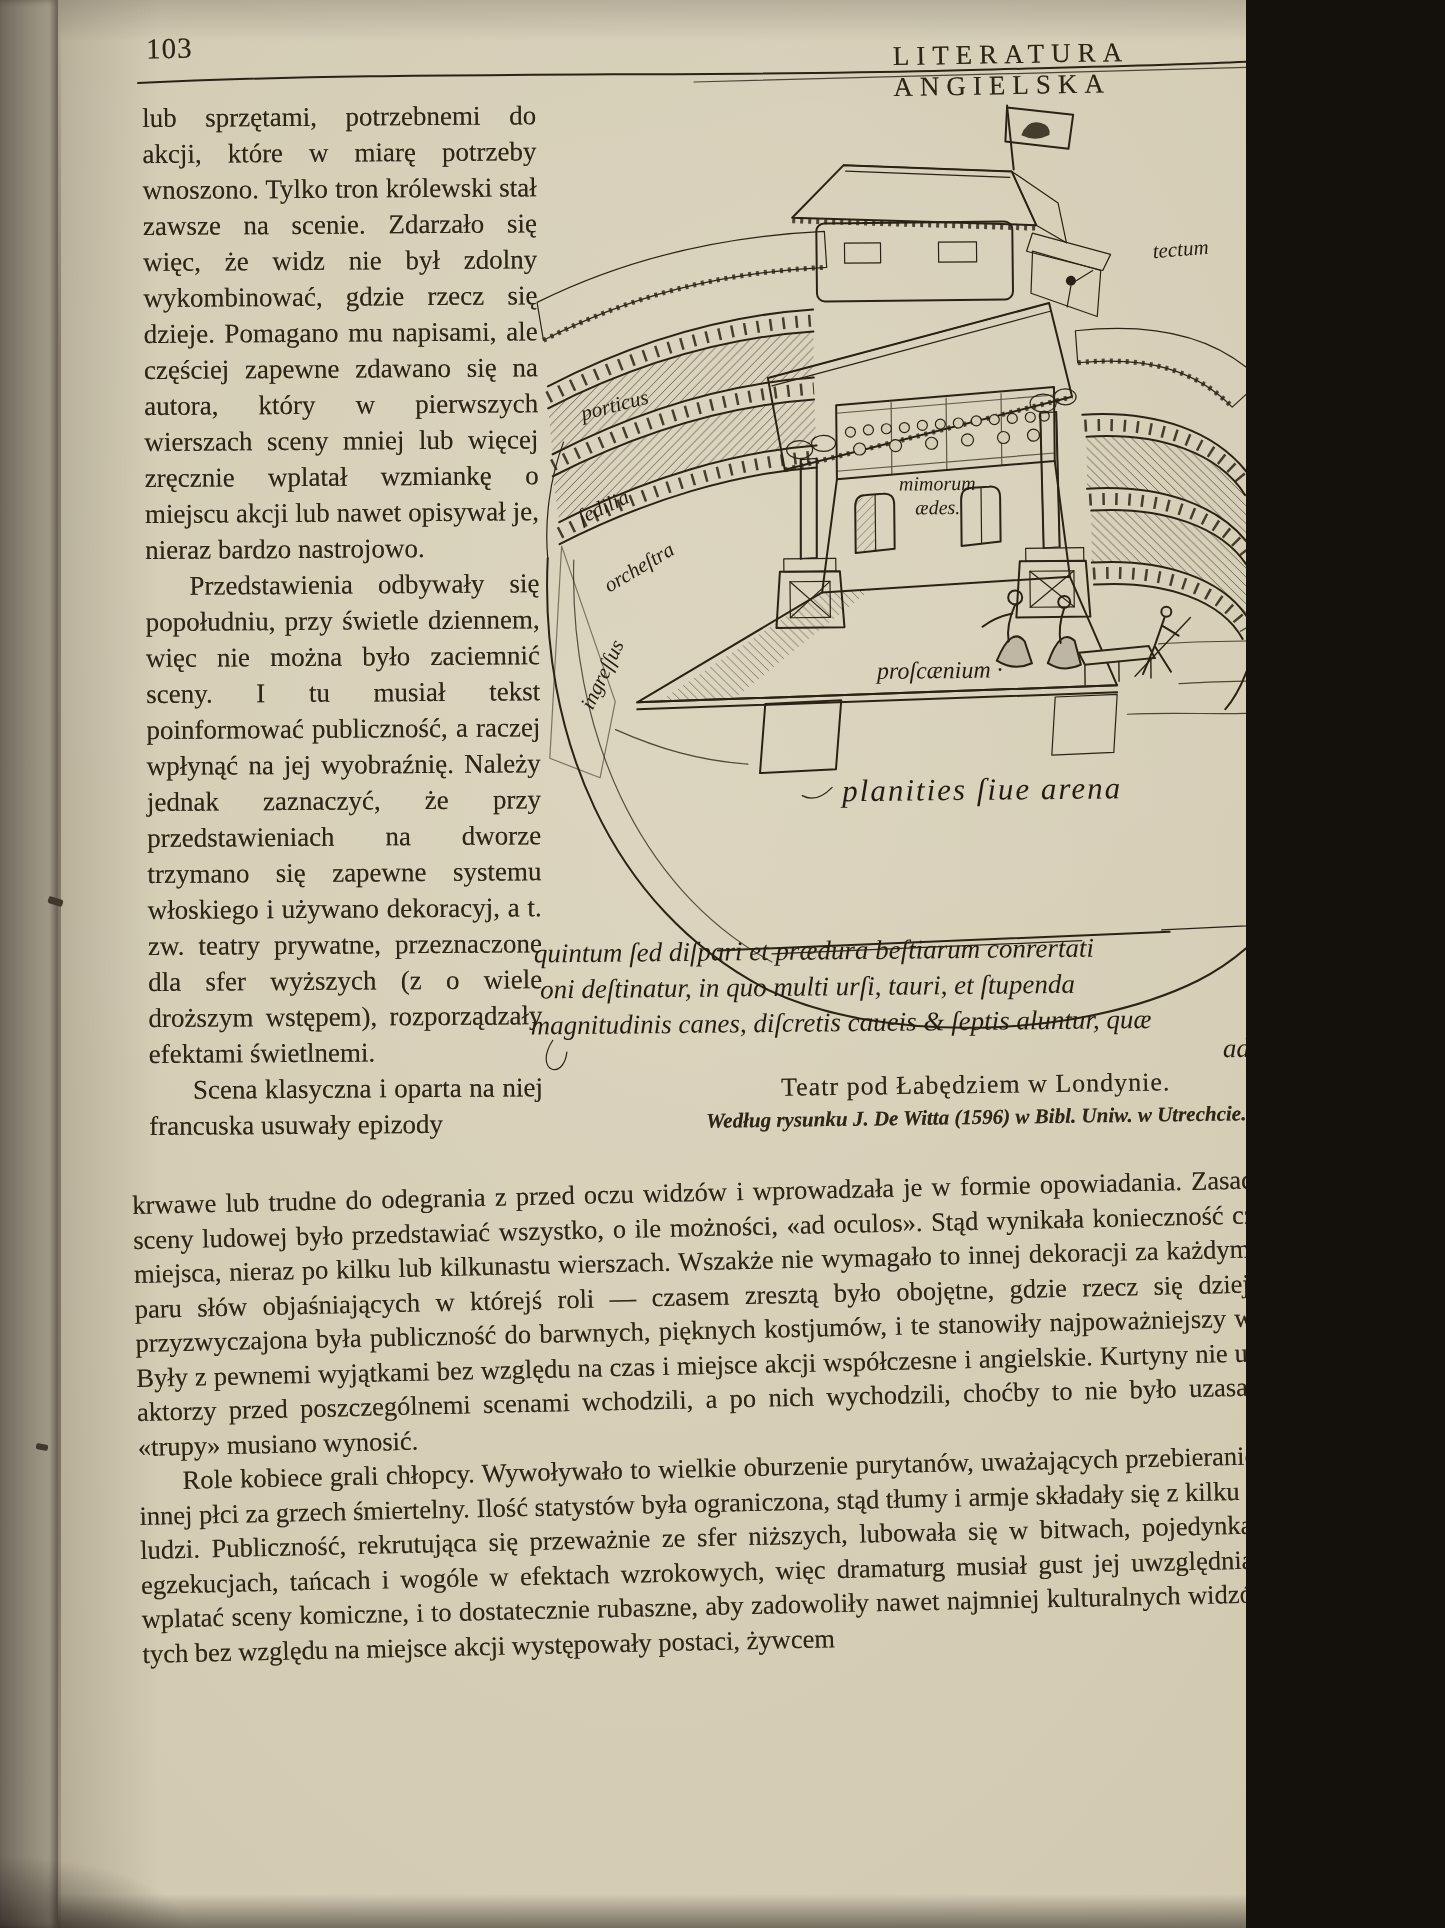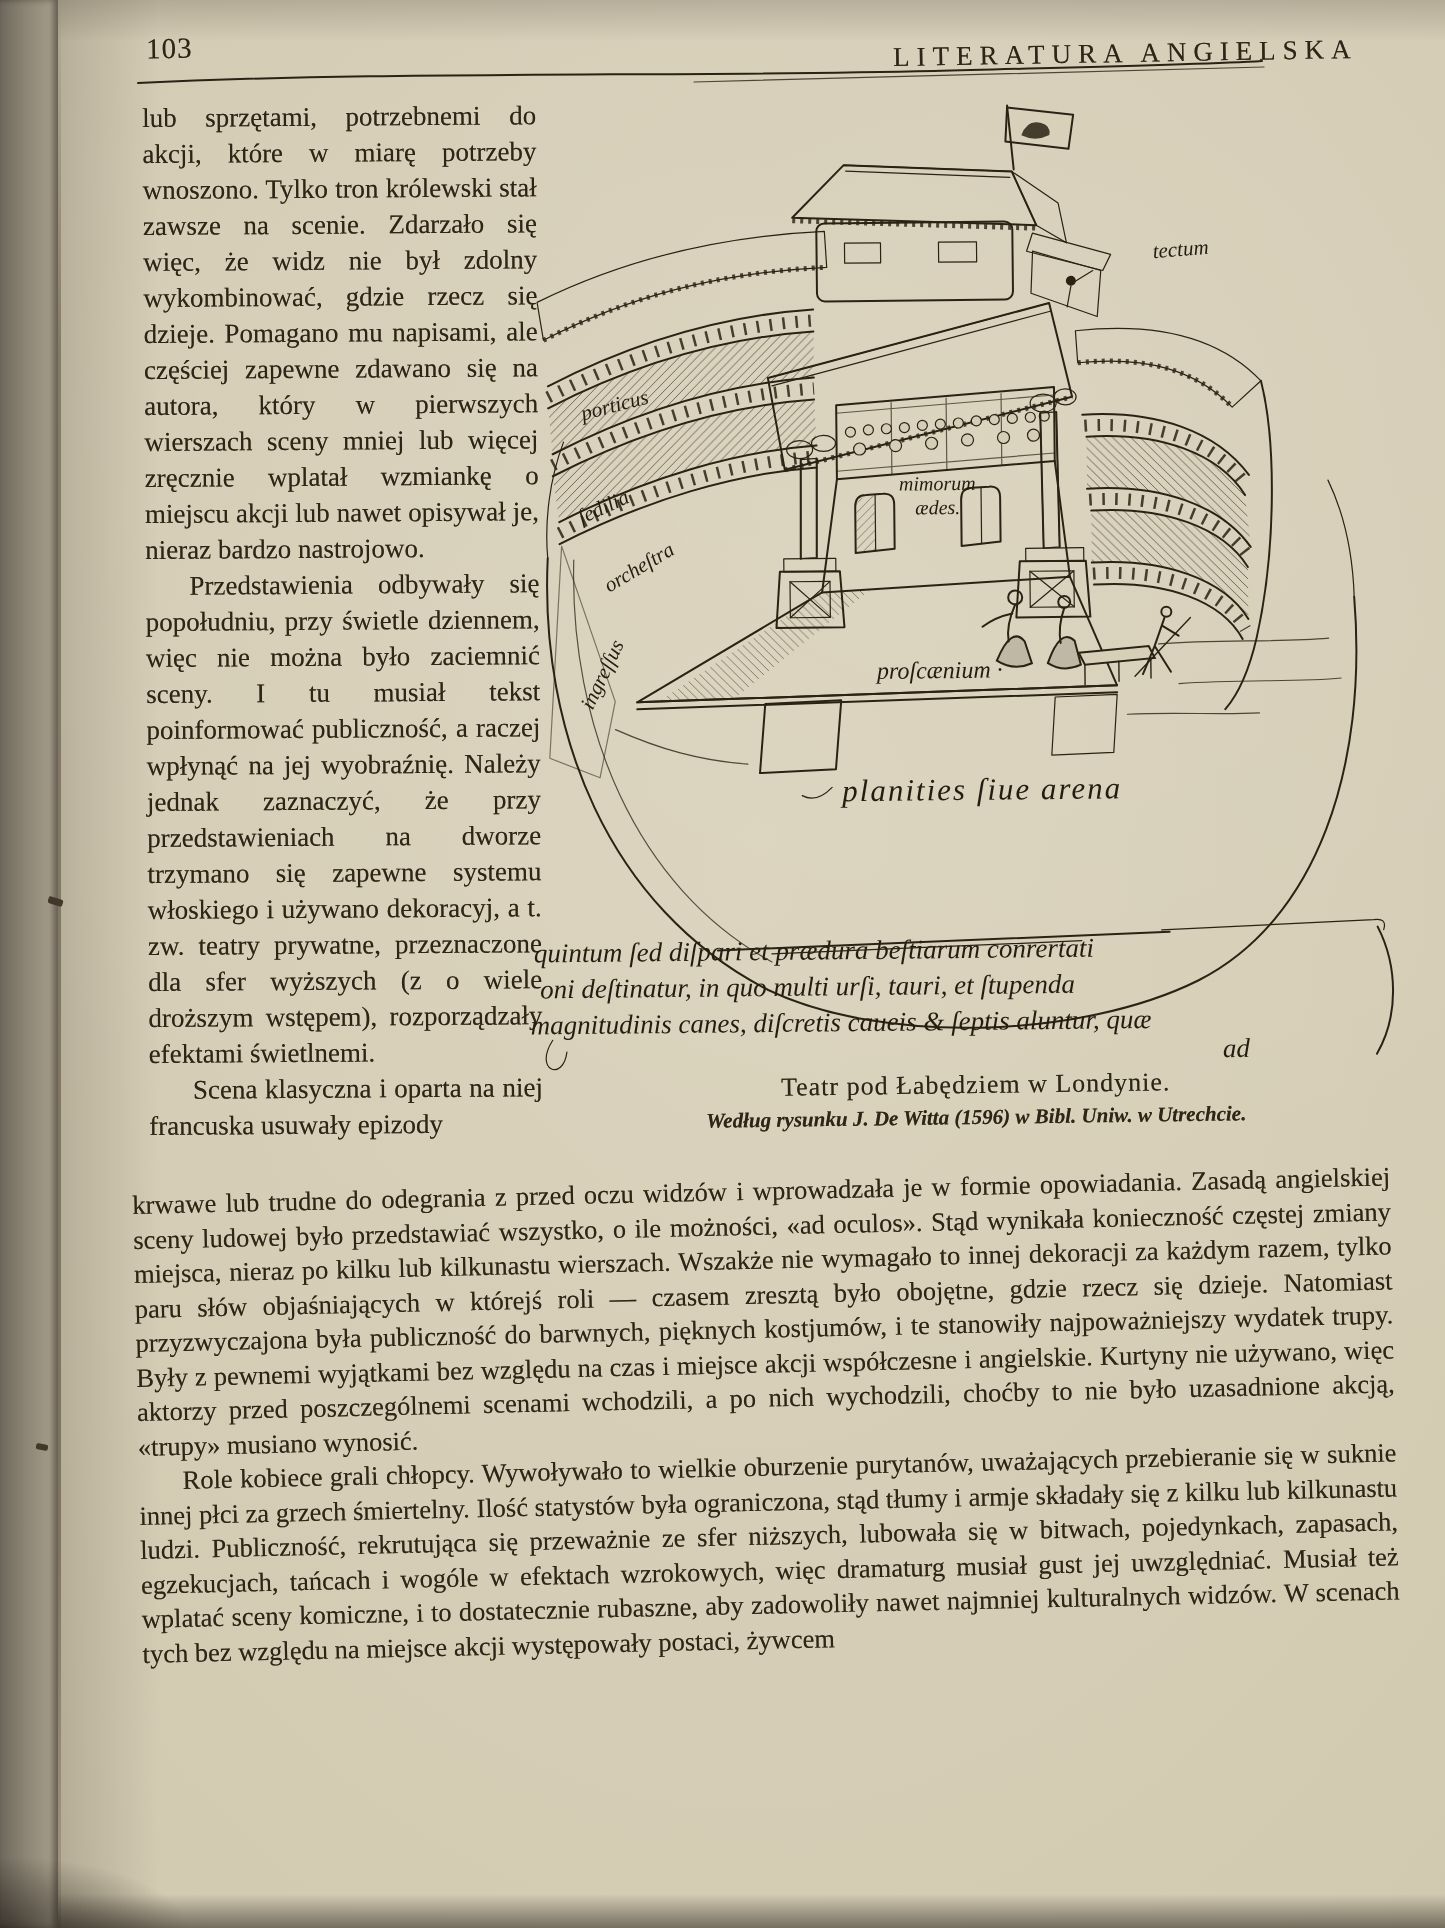--- a/index.html
+++ b/index.html
@@ -1,16 +1,16 @@
 <!DOCTYPE html>
 <html><head>
 <meta charset="utf-8">
 <style>
   html,body{margin:0;padding:0;background:#14110d;}
-  .photo{position:relative;width:1445px;height:1928px;overflow:hidden;background:#14110d;
+  .photo{position:relative;width:1246px;height:1928px;overflow:hidden;background:#14110d;
          font-family:"Liberation Serif",serif;}
   .page{position:absolute;inset:0;
     background:
       radial-gradient(140% 90% at 68% 22%, rgba(255,255,255,.10), rgba(0,0,0,0) 60%),
       linear-gradient(90deg, rgba(62,52,40,.34) 0px, rgba(62,52,40,.15) 80px, rgba(62,52,40,0) 160px),
       linear-gradient(0deg, rgba(22,17,11,.50) 0px, rgba(22,17,11,0) 34px),
       linear-gradient(180deg, rgba(40,32,22,.20) 0, rgba(40,32,22,0) 42px),
       radial-gradient(120% 120% at 52% 45%, #dad2bb 0%, #d3cab2 55%, #c8bea5 85%, #b5ab91 100%);}
   .binding{position:absolute;left:0;top:0;bottom:0;width:58px;
       background:linear-gradient(90deg,#6e685d,#8d8575 45%,#a29a88 85%,#968e7c);

